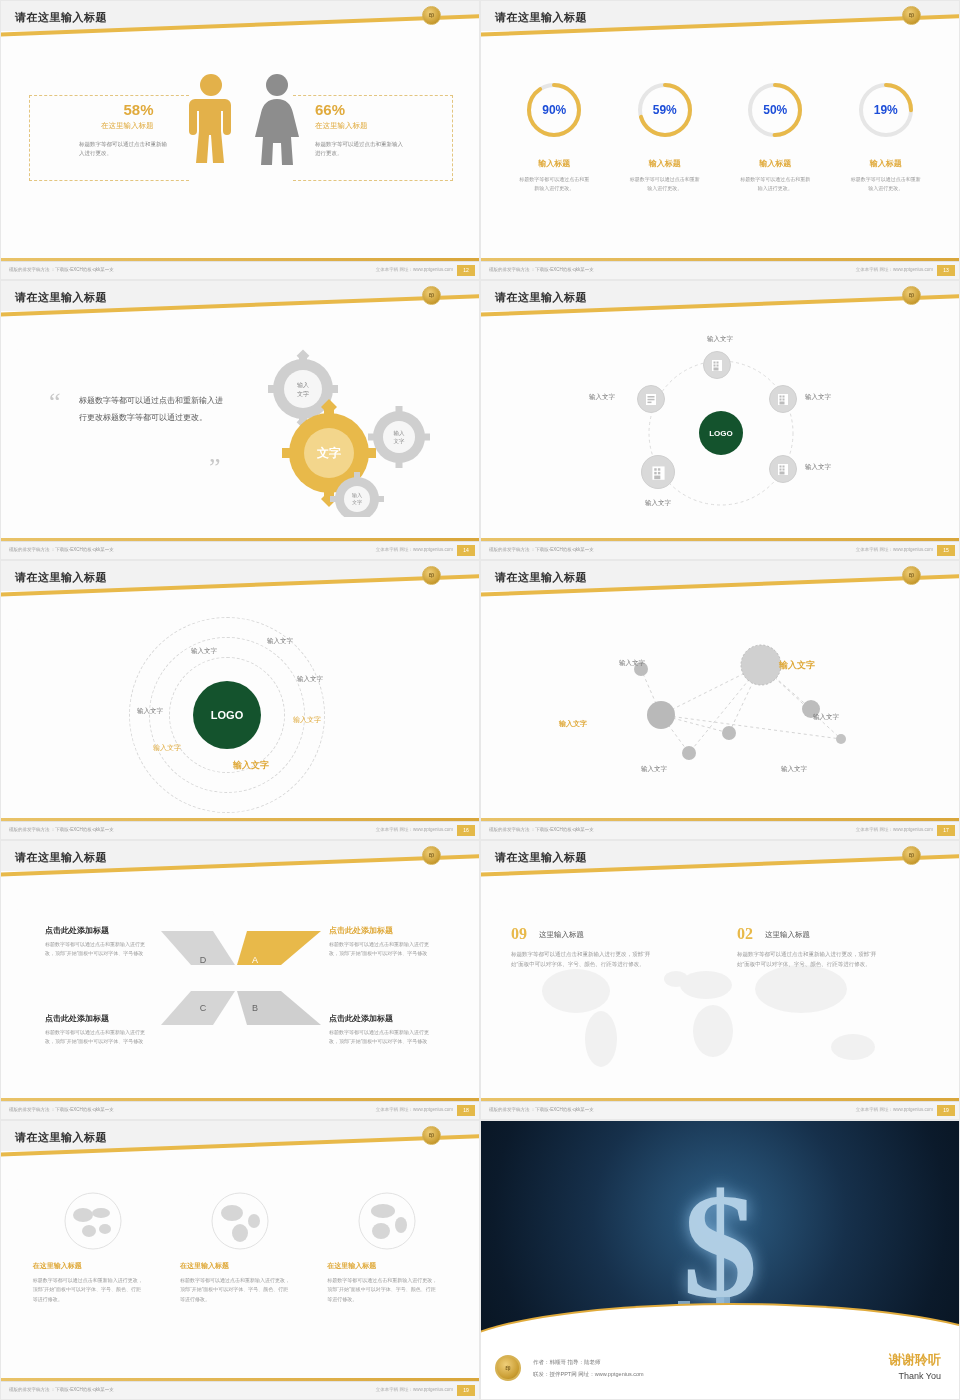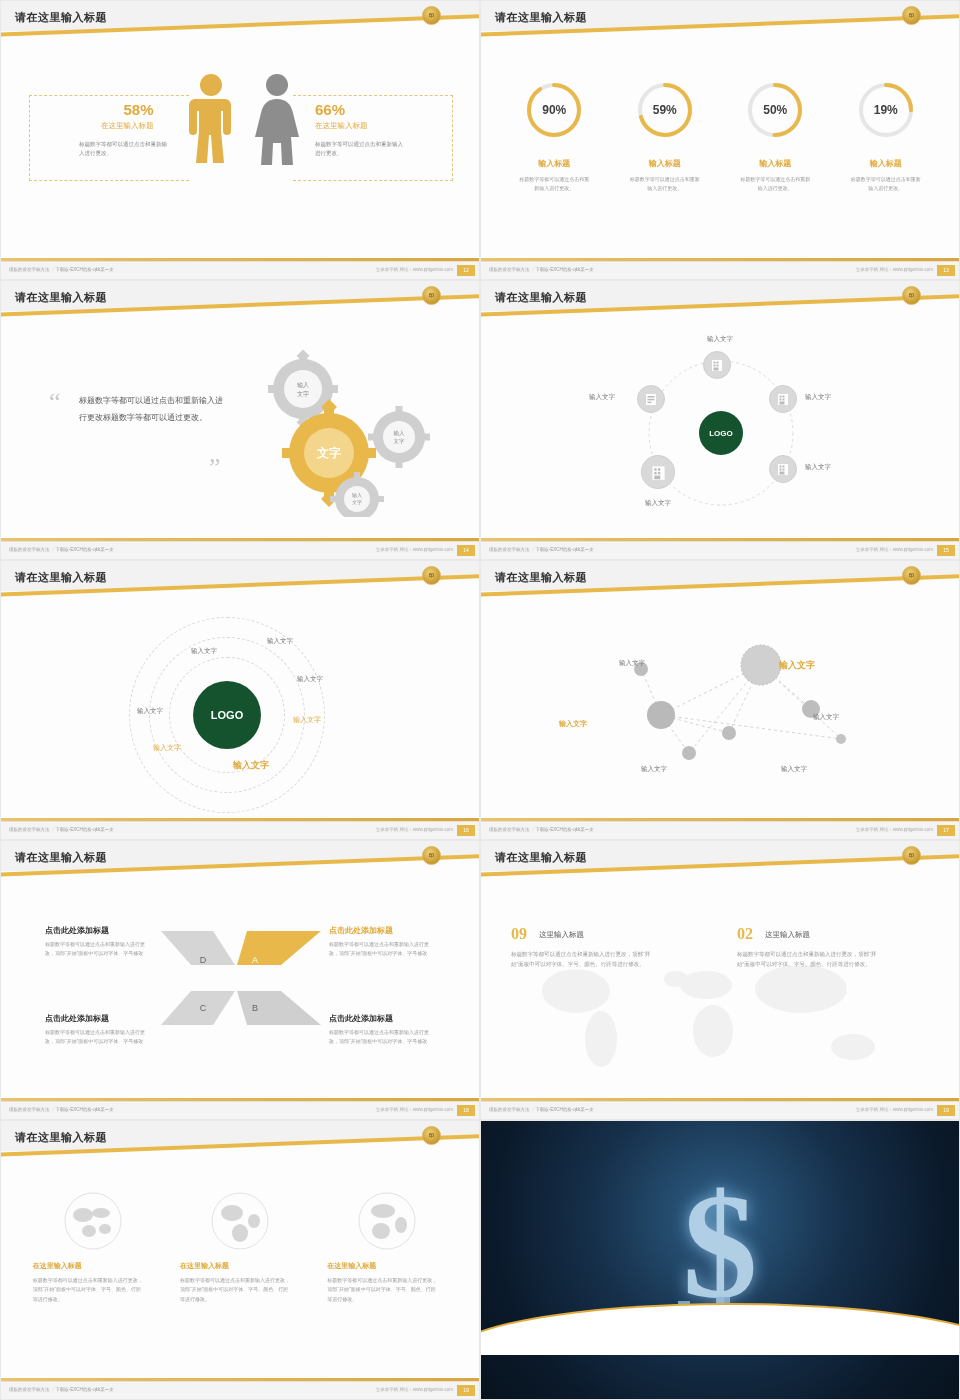--- a/index.html
+++ b/index.html
@@ -78,21 +78,21 @@
   .g-txt { font-size: 5.5px; color: #888; line-height: 1.7; margin-top: 5px; width: 88px; }
   .person { fill: #e3b14a; }
   .person-f { fill: #8d8d8d; }
   .dashframe { position:absolute; border:1px dashed #e3c57f; }
 
   
   .donut-wrap { text-align: center; }
   .donut-val {
     position: absolute; top: 0; left: 0; width: 100%; height: 100%;
     display: flex; align-items: center; justify-content: center;
-    font-size: 12px; font-weight: bold; color: #404040;
+    font-size: 12px; font-weight: bold; color: #1d4ed8;
   }
   .donut-label { font-size: 8px; color: #e0aa3c; font-weight: bold; margin-top: 19px; }
   .donut-desc { font-size: 5px; color: #999; line-height: 1.8; margin-top: 6px; width: 70px; }
 
   
   .quote-mark { font-size: 26px; color: #c9c9c9; font-family: "Liberation Serif", serif; line-height: .7; }
   .quote-text { font-size: 8px; color: #555; line-height: 2.1; width: 150px; }
 
   
   .lbl { font-size: 6.5px; color: #6f6f6f; }
@@ -687,15 +687,22 @@
         <rect x="74" y="18" width="18" height="28"></rect>
           <rect x="96" y="2" width="14" height="44"></rect>
         <rect x="114" y="22" width="12" height="24"></rect>
           <rect x="130" y="14" width="16" height="32"></rect>
         <rect x="150" y="28" width="14" height="18"></rect>
           <rect x="168" y="18" width="12" height="28"></rect>
       </g>
     </svg>
     <div class="dark-curve-gold"></div>
     <div class="dark-curve"></div>
+    <div class="dark-footer">
+      <div style="position:absolute; left:14px; top:14px;" class="seal-big">印</div>
+      <div class="credit" style="position:absolute; left:52px; top:16px;">作者：韩顺哥   指导：陆老师</div>
+      <div class="credit" style="position:absolute; left:52px; top:28px;">联发：授伴PPT网              网址：www.pptgenius.com</div>
+      <div class="thanks-cn" style="position:absolute; right:18px; top:10px;">谢谢聆听</div>
+      <div class="thanks-en" style="position:absolute; right:18px; top:30px;">Thank You</div>
+    </div>
   </div>
 
 </div>
 
 </body></html>

